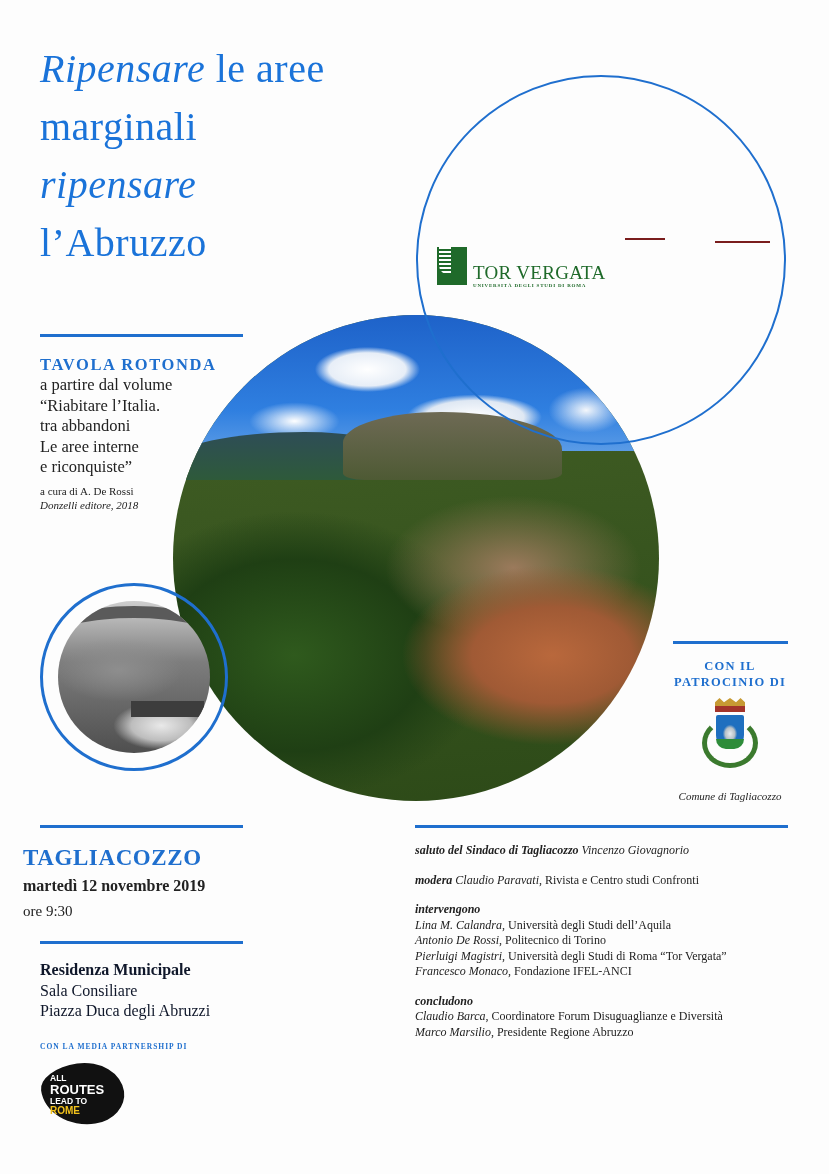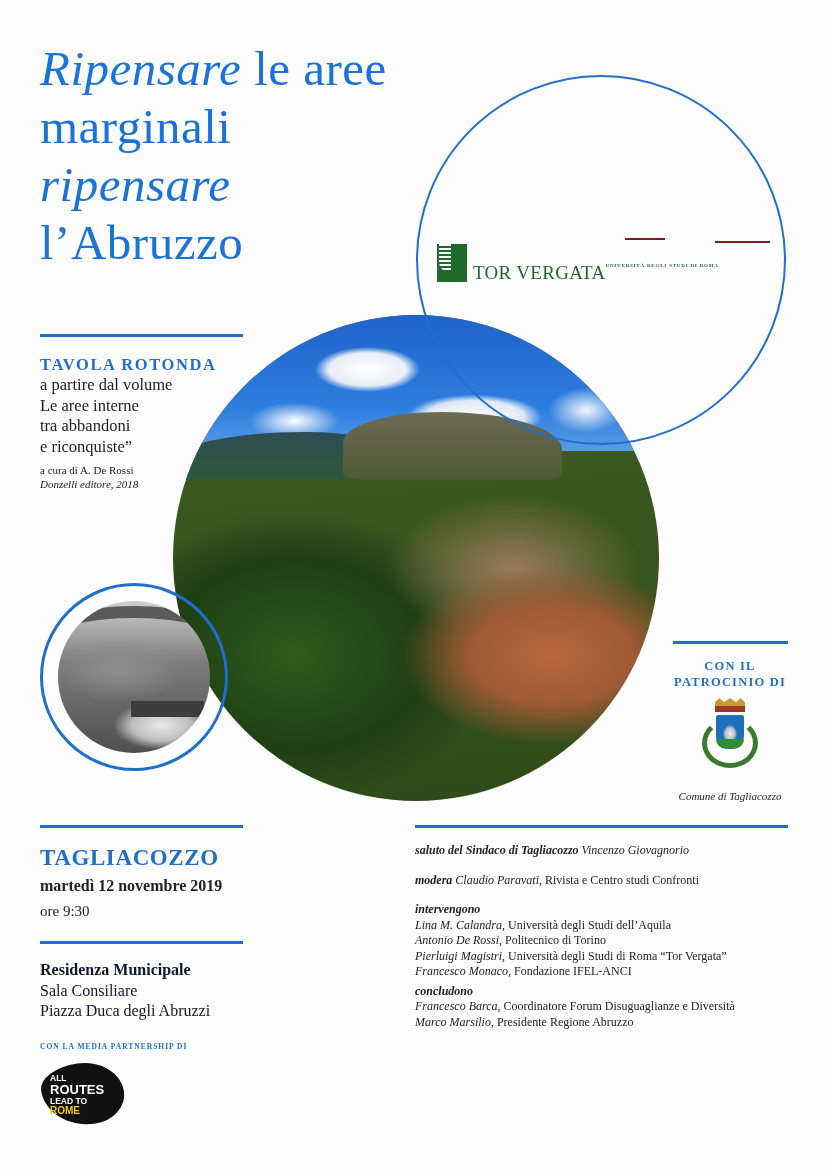--- a/index.html
+++ b/index.html
@@ -10,21 +10,21 @@
     color: #222;
   }
   .abs { position: absolute; }
   .rule { position: absolute; height: 3px; background: #1f6fce; }
 
   
   .title {
     left: 40px; top: 40px; margin: 0;
     font-family: "Liberation Serif", serif;
     font-weight: normal; color: #1a73d9;
-    font-size: 49px; line-height: 58px; letter-spacing: 0.5px;
+    font-size: 40px; line-height: 58px; letter-spacing: 0.5px;
   }
   .title .it { font-style: italic; }
 
   
   .logo-circle {
     left: 416px; top: 75px; width: 370px; height: 370px;
     border: 2px solid #1f6fce; border-radius: 50%; box-sizing: border-box;
     z-index: 3; pointer-events: none;
   }
   .photo-main {
@@ -82,21 +82,21 @@
   
   .tv-logo { left: 437px; top: 243px; z-index: 4; display: flex; align-items: center; gap: 6px; }
   .tv-mark {
     width: 30px; height: 38px; background: #1f6a2a; position: relative;
   }
   .tv-mark::before {
     content: ""; position: absolute; left: 2px; top: 0; width: 12px; height: 28px;
     background: repeating-linear-gradient(180deg, #fff 0 2px, #1f6a2a 2px 4px);
     border-bottom-left-radius: 10px;
   }
-  .tv-text { display: flex; flex-direction: row; margin-top: 20px; }
+  .tv-text { display: flex; flex-direction: column; margin-top: 20px; }
   .tv-name { font-family: "Liberation Serif", serif; font-size: 19px; color: #1f6a2a; letter-spacing: 0.3px; line-height: 20px; }
   .tv-sub { font-family: "Liberation Serif", serif; font-size: 5px; font-weight: bold; color: #1f6a2a; letter-spacing: 0.8px; }
 
   .cf-logo { left: 625px; top: 238px; z-index: 4; }
   .cf-tag-line { height: 2px; width: 40px; background: #7a1d1d; margin-bottom: 1px; }
   .cf-name {
     font-family: "Liberation Serif", serif; font-style: italic; font-weight: bold;
     font-size: 36px; line-height: 34px; letter-spacing: -1px;
   }
   .cf-name .a { color: #7a1d1d; }
@@ -137,21 +137,21 @@
   }
   .coat .wreath {
     position: absolute; left: 4px; top: 20px; width: 56px; height: 50px;
     border: 5px solid #3b7a2e; border-top-color: transparent; border-radius: 50%; box-sizing: border-box;
   }
   .patrocinio-caption {
     font-family: "Liberation Serif", serif; font-style: italic; font-size: 11px; color: #222; margin-top: 4px;
   }
 
   
-  .place { left: 40px; top: 843px; }
+  .place { left: 23px; top: 843px; }
   .place-title {
     font-family: "Liberation Serif", serif; font-weight: bold; color: #1f6fce;
     font-size: 23px; letter-spacing: 0.6px; margin: 0; line-height: 30px;
   }
   .date { font-family: "Liberation Serif", serif; font-weight: bold; font-size: 16px; margin-top: 4px; color: #222; }
   .time { font-family: "Liberation Serif", serif; font-size: 15px; margin-top: 8px; color: #222; }
 
   .venue { left: 40px; top: 960px; font-family: "Liberation Serif", serif; font-size: 16px; line-height: 20.5px; color: #0f172a; }
   .venue-name { font-weight: bold; }
 
@@ -173,21 +173,21 @@
   .routes-text .l3 { font-size: 8.5px; color: #fff; display: block; }
   .routes-text .l4 { font-size: 10px; color: #f2c21b; display: block; }
 
   
   .program { left: 415px; top: 842px; width: 400px; font-family: "Liberation Serif", serif; font-size: 12px; color: #222; }
   .program .line { margin: 0 0 14px 0; line-height: 16px; }
   .program .role { font-style: italic; font-weight: bold; }
   .program .person { font-style: italic; }
   .program .group { margin-top: 2px; line-height: 15.5px; }
   .program .group-head { font-style: italic; font-weight: bold; }
-  .program .group + .group { margin-top: 4px; }
+  .program .group + .group { margin-top: 14px; }
 </style>
 </head>
 <body>
 
 <h1 class="abs title">
   <span class="it">Ripensare</span><span> le aree</span><br>
   <span>marginali</span><br>
   <span class="it">ripensare</span><br>
   <span>l’Abruzzo</span>
 </h1>
@@ -222,22 +222,23 @@
 
 <div class="abs cf-logo">
   <div class="cf-tag-line"></div>
   <div class="cf-tag-line2"></div>
 </div>
 
 <div class="abs tavola">
   <h2 class="tavola-title">TAVOLA ROTONDA</h2>
   <div class="tavola-body">
     <div>a partire dal volume</div>
+    <div>“Riabitare l’Italia.</div>
+    <div>tra abbandoni</div>
     <div>Le aree interne</div>
-    <div>tra abbandoni</div>
     <div>e riconquiste”</div>
   </div>
   <div class="tavola-curator">
     <div>a cura di A. De Rossi</div>
     <div class="tavola-editor">Donzelli editore, 2018</div>
   </div>
 </div>
 
 <div class="abs patrocinio">
   <div class="patrocinio-title">
@@ -287,16 +288,16 @@
   <div class="group">
     <div class="group-head">intervengono</div>
     <div><span class="person">Lina M. Calandra</span><span>, Università degli Studi dell’Aquila</span></div>
     <div><span class="person">Antonio De Rossi</span><span>, Politecnico di Torino</span></div>
     <div><span class="person">Pierluigi Magistri</span><span>, Università degli Studi di Roma “Tor Vergata”</span></div>
     <div><span class="person">Francesco Monaco</span><span>, Fondazione IFEL-ANCI</span></div>
   </div>
 
   <div class="group">
     <div class="group-head">concludono</div>
-    <div><span class="person">Francesco Barca</span><span>, Coordinatore Forum Disuguaglianze e Diversità</span></div>
+    <div><span class="person">Claudio Barca</span><span>, Coordinatore Forum Disuguaglianze e Diversità</span></div>
     <div><span class="person">Marco Marsilio</span><span>, Presidente Regione Abruzzo</span></div>
   </div>
 </div>
 
 </body></html>

